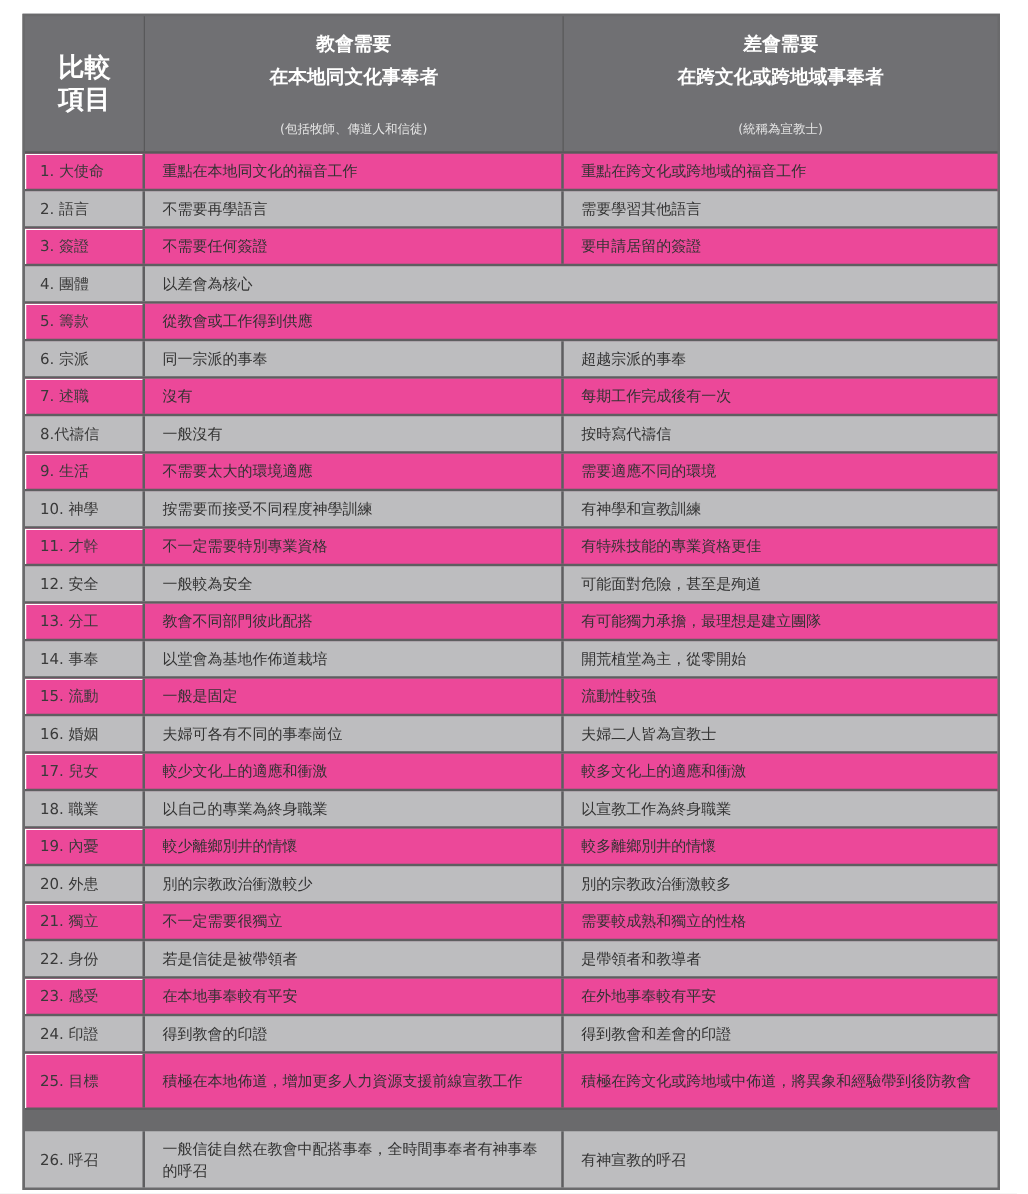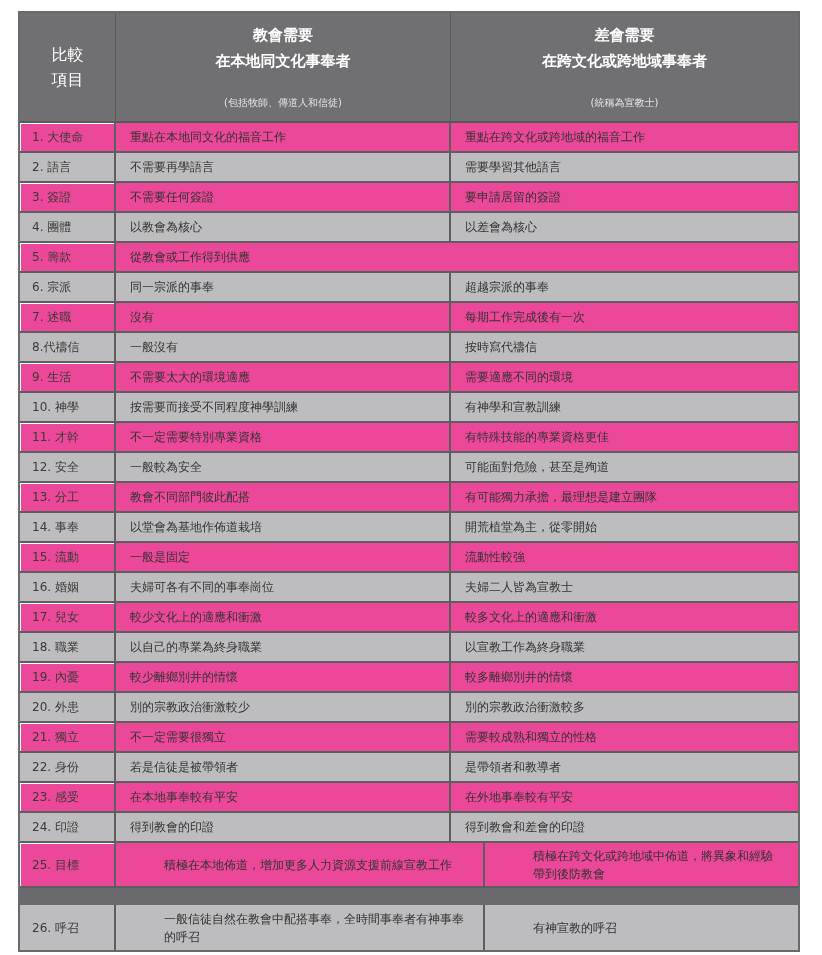--- a/index.html
+++ b/index.html
@@ -11,26 +11,26 @@
     background: #6a6a6c;
   }
   .header {
     display: grid; grid-template-columns: 96px 335px 1fr;
     height: 108px; background: #707073; color: #ffffff;
     border-bottom: 2px solid #58585a;
   }
   .header > div { display: flex; flex-direction: column; align-items: center;
                   justify-content: center; text-align: center; border-right: 1px solid #58585a; }
   .header > div:last-child { border-right: none; }
-  .h-item { font-size: 16px; line-height: 25px; font-weight: normal; }
+  .h-item { font-size: 21px; line-height: 25px; font-weight: bold; }
   .h-title { font-size: 15px; line-height: 26px; font-weight: bold; font-family: Liberation Mono, monospace; }
   .h-sub { font-size: 10px; margin-top: 20px; color: #e4e4e4; }
   .row { display: grid; grid-template-columns: 96px 335px 1fr; height: 30px;
          border-bottom: 2px solid #5e5e60; box-sizing: border-box; }
-  .row.tall { height: 45px; gap: 34px; }
+  .row.tall { height: 45px; }
   .row.last { border-bottom: none; margin-top: 17px; }
   .row.light { background: #ec4899; }
   .row.dark { background: #bdbdbf; }
   .row > div { display: flex; align-items: center; font-size: 12px; color: #333333;
                border-right: 2px solid #5e5e60; box-sizing: border-box; padding: 0 14px; line-height: 18px; }
   .row > div:last-child { border-right: none; }
   .row > .c-item { justify-content: flex-start; padding-left: 12px; color: #3a3a3a; }
   .row.light > div:first-child { box-shadow: inset 1px 1px 0 #ffffff; }
 </style>
 </head>
@@ -65,21 +65,20 @@
         <div class="c-church">不需要再學語言</div>
         <div class="c-mission">需要學習其他語言</div>
       </div>
       <div class="row light">
         <div class="c-item">3. 簽證</div>
         <div class="c-church">不需要任何簽證</div>
         <div class="c-mission">要申請居留的簽證</div>
       </div>
       <div class="row dark">
         <div class="c-item">4. 團體</div>
-        <div class="c-church">以教會為核心</div>
         <div class="c-mission">以差會為核心</div>
       </div>
       <div class="row light">
         <div class="c-item">5. 籌款</div>
         <div class="c-church">從教會或工作得到供應</div>
       </div>
       <div class="row dark">
         <div class="c-item">6. 宗派</div>
         <div class="c-church">同一宗派的事奉</div>
         <div class="c-mission">超越宗派的事奉</div>

